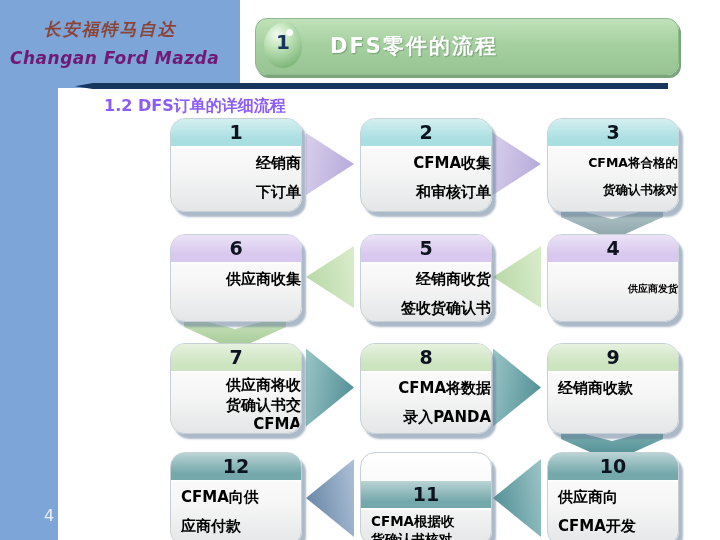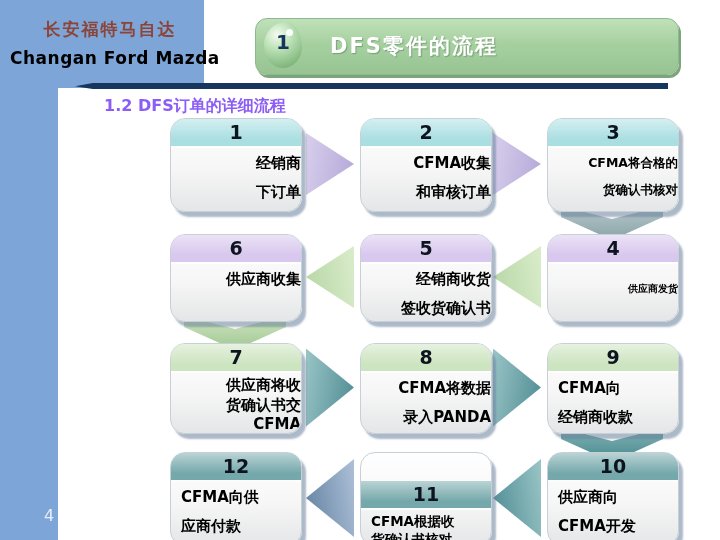--- a/index.html
+++ b/index.html
@@ -1,26 +1,26 @@
 <!DOCTYPE html>
 <html><head>
 <meta charset="utf-8">
 <style>
   html,body{margin:0;padding:0;background:#666;}
   .page{
     position:relative;width:720px;height:540px;background:#ffffff;
     overflow:hidden;font-family:"DejaVu Sans","Liberation Sans",sans-serif;
   }
   
-  .blue-top{position:absolute;left:0;top:0;width:204px;height:88px;background:#7da5d8;}
+  .blue-top{position:absolute;left:0;top:0;width:240px;height:88px;background:#7da5d8;font-style:italic;}
   .blue-strip{position:absolute;left:0;top:88px;width:58px;height:452px;background:#7da5d8;}
   .brand-cn{position:absolute;left:0;top:18px;width:220px;text-align:center;
     font-size:17px;font-weight:bold;color:#8c4436;letter-spacing:2px;}
   .brand-en{position:absolute;left:10px;top:48px;width:230px;text-align:left;
-    font-size:17px;font-weight:bold;color:#000000;letter-spacing:0.5px;}
+    font-size:17px;font-weight:bold;color:#701a75;letter-spacing:0.5px;}
   
   .divider{position:absolute;left:75px;top:83px;width:593px;height:6px;background:#17365d;
     clip-path:polygon(0 55%,3% 0,100% 0,100% 100%,3% 100%);}
   
   .header{position:absolute;left:255px;top:18px;width:422px;height:55px;border-radius:12px;
     background:linear-gradient(180deg,#c0e1b9 0%,#a6d0a0 45%,#97c492 100%);
     border:1px solid #8db88d;box-shadow:2px 3px 0 #7ba67c;}
   .drop{position:absolute;left:8px;top:3px;width:38px;height:46px;
     background:radial-gradient(circle at 35% 28%,#f4fbf2 0%,#c4e6bd 30%,#86bb82 75%,#6aa468 100%);
     border-radius:58% 42% 52% 48% / 50% 55% 45% 50%;}
@@ -160,21 +160,20 @@
         <div class="btext v-normal">
           <div>CFMA将数据</div>
           <div>录入PANDA</div>
         </div>
       </div>
       <div class="fbox" style="left: 547px; top: 343px; width: 130px; height: 89px;">
         <div class="band" style="background: linear-gradient(rgba(255, 255, 255, 0.5), rgba(255, 255, 255, 0) 75%), rgb(205, 228, 192);">
           <span>9</span>
         </div>
         <div class="btext v-normal a-left">
-          <div>CFMA向</div>
           <div>经销商收款</div>
         </div>
       </div>
       <div class="fbox" style="left: 170px; top: 452px; width: 130px; height: 92px;">
         <div class="band" style="background: linear-gradient(rgba(255, 255, 255, 0.5), rgba(255, 255, 255, 0) 75%), rgb(117, 168, 171);">
           <span>12</span>
         </div>
         <div class="btext v-normal a-left">
           <div>CFMA向供</div>
           <div>应商付款</div>

